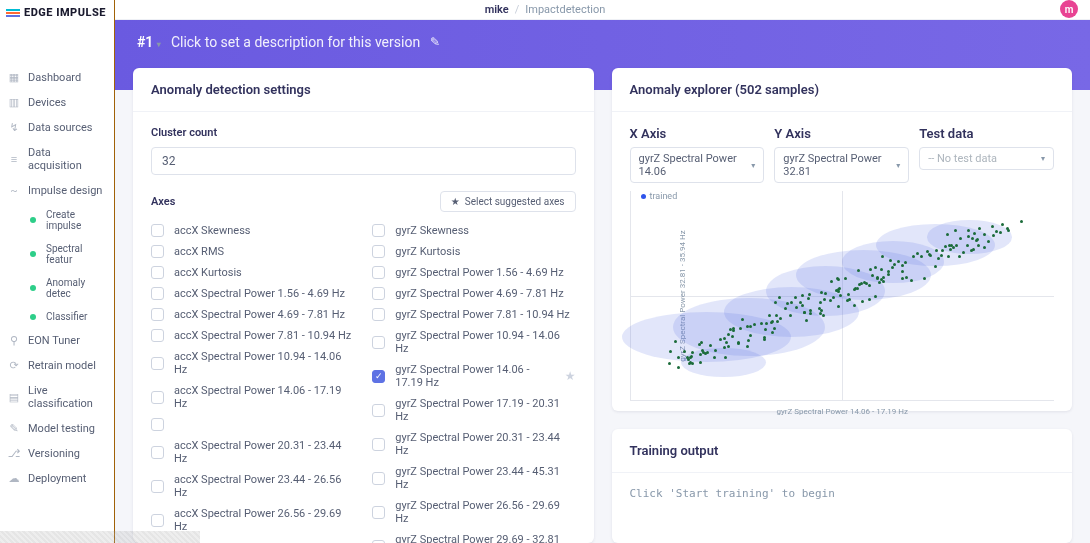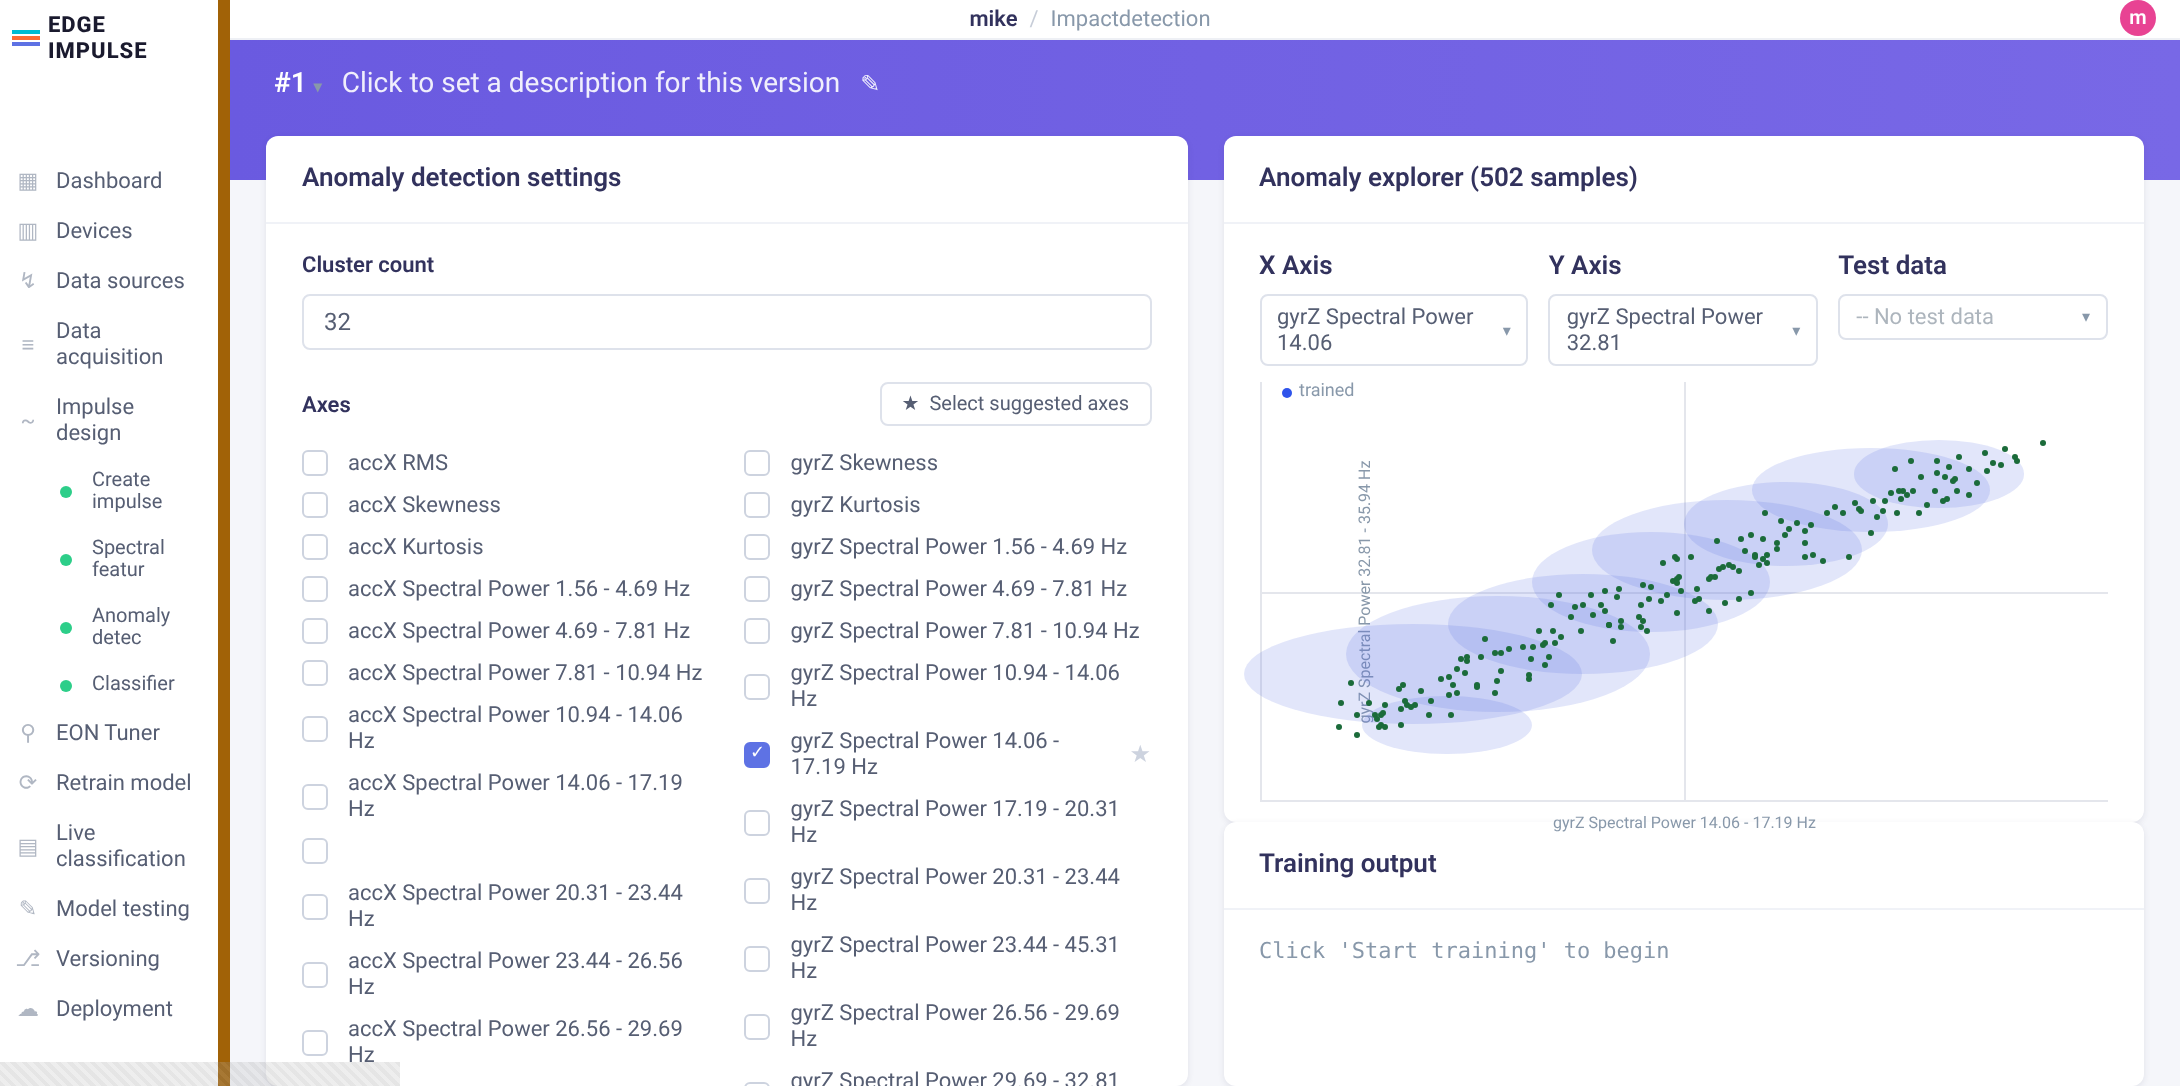--- a/index.html
+++ b/index.html
@@ -1,21 +1,21 @@
 <!DOCTYPE html>
 <html><head>
 <meta charset="utf-8">
 <style>
 * { box-sizing: border-box; margin: 0; padding: 0; font-family: -apple-system, BlinkMacSystemFont, "Segoe UI", Roboto, Arial, sans-serif; }
 body { background: #f5f6fa; width: 1090px; height: 543px; overflow: hidden; position: relative; }
 .topbar { position: absolute; top: 0; left: 0; right: 0; height: 20px; background: #fff; border-bottom: 1px solid #eef0f5; display: flex; align-items: center; justify-content: center; font-size: 11px; color: #8898aa; }
 .topbar .crumb-user { font-weight: 600; color: #32325d; }
 .topbar .crumb-sep { margin: 0 6px; color: #c7cdd8; }
 .avatar { position: absolute; right: 12px; top: 0px; width: 18px; height: 18px; border-radius: 50%; background: #e84393; color:#fff; font-size:10px; display:flex; align-items:center; justify-content:center; font-weight:600; }
-.sidebar { position: absolute; left: 0; top: 0; width: 115px; height: 543px; background: #fff; border-right: 6px solid #a16207; overflow: hidden; }
+.sidebar { position: absolute; left: 0; top: 0; width: 115px; height: 543px; background: #fff; border-right: 1px solid #a16207; overflow: hidden; }
 .logo { display:flex; align-items:center; gap:4px; padding: 6px 6px 16px 6px; font-size: 11px; font-weight: 800; letter-spacing: 0.5px; color:#1a1a2e; }
 .logo-bars { display:inline-flex; flex-direction:column; gap:1px; }
 .logo-bars span { width:14px; height:2px; background:#00bcd4; }
 .logo-bars span:nth-child(2){ background:#ff6b35; }
 .logo-bars span:nth-child(3){ background:#5e72e4; }
 .nav { padding-top: 30px; }
 .nav-item { display:flex; align-items:center; gap:8px; padding: 6px 8px; font-size: 11px; color:#565e73; cursor:pointer; }
 .nav-item.sub { padding-left: 30px; font-size: 10px; color:#565e73; gap:10px; }
 .nav-icon { width:12px; height:12px; display:inline-flex; align-items:center; justify-content:center; color:#b0b7c3; flex-shrink:0; }
 .dot { width:6px; height:6px; border-radius:50%; background:#2dce89; flex-shrink:0; }
@@ -32,21 +32,21 @@
 .input { width:100%; border:1px solid #dee2eb; border-radius:4px; padding:6px 10px; font-size:12px; color:#565e73; background:#fff; }
 .axes-head { display:flex; align-items:center; justify-content:space-between; margin-top:16px; margin-bottom:12px; }
 .suggest-btn { border:1px solid #dee2eb; background:#fff; border-radius:4px; padding:4px 10px; font-size:10px; color:#565e73; cursor:pointer; display:flex; align-items:center; gap:5px; }
 .axes-cols { display:flex; gap:18px; }
 .axes-col { flex:1; display:flex; flex-direction:column; gap:8px; }
 .check-row { display:flex; align-items:center; gap:10px; font-size:11px; color:#565e73; }
 .cb { width:13px; height:13px; border:1px solid #cdd3df; border-radius:3px; background:#fff; flex-shrink:0; display:inline-flex; align-items:center; justify-content:center; }
 .cb.checked { background:#5e72e4; border-color:#5e72e4; }
 .cb.checked::after { content:"✓"; color:#fff; font-size:9px; line-height:1; }
 .star { color:#cdd3df; font-size:12px; margin-left:auto; }
-.right-col { flex: 1 1 0; display:flex; flex-direction:column; min-width:0; }
+.right-col { flex: 1 1 0; display:flex; flex-direction:column; gap:18px; min-width:0; }
 .controls-row { display:flex; gap:10px; padding: 14px 18px 0 18px; }
 .ctrl-group { flex:1; display:flex; flex-direction:column; gap:6px; }
 .ctrl-label { font-size:13px; font-weight:600; color:#32325d; }
 .select { border:1px solid #dee2eb; border-radius:4px; padding:4px 8px; font-size:11px; color:#565e73; background:#fff; display:flex; align-items:center; justify-content:space-between; cursor:pointer; }
 .select.muted { color:#adb5bd; }
 .chart-area { position:relative; height:210px; margin: 8px 18px 10px 18px; border-left:1px solid #e4e6ec; border-bottom:1px solid #e4e6ec; }
 .legend-dot { position:absolute; left:10px; top:0; font-size:9px; color:#8898aa; display:flex; align-items:center; gap:4px; }
 .legend-dot::before { content:""; width:5px; height:5px; border-radius:50%; background:#2f54eb; display:inline-block; }
 .y-axis-label { position:absolute; left:-14px; top:50%; transform: translateY(-50%) rotate(-90deg); transform-origin:center; font-size:8px; color:#8898aa; white-space:nowrap; }
 .x-axis-label { position:absolute; bottom:-16px; left:50%; transform:translateX(-50%); font-size:8px; color:#8898aa; }
@@ -159,25 +159,25 @@
           <div class="label" style="margin:0">Axes</div>
           <button class="suggest-btn">
             <span>★</span>
             <span>Select suggested axes</span>
           </button>
         </div>
         <div class="axes-cols">
           <div class="axes-col" id="axes-left">
               <div class="check-row">
                 <span class="cb"></span>
+                <span>accX Skewness</span>
+              </div>
+              <div class="check-row">
+                <span class="cb"></span>
                 <span>accX RMS</span>
-              </div>
-              <div class="check-row">
-                <span class="cb"></span>
-                <span>accX Skewness</span>
               </div>
               <div class="check-row">
                 <span class="cb"></span>
                 <span>accX Kurtosis</span>
               </div>
               <div class="check-row">
                 <span class="cb"></span>
                 <span>accX Spectral Power 1.56 - 4.69 Hz</span>
               </div>
               <div class="check-row">

